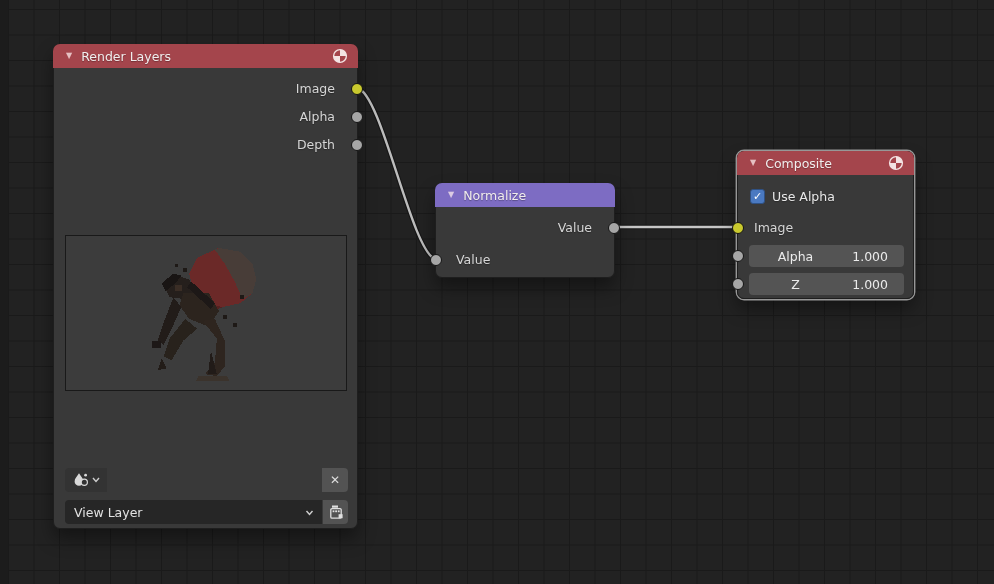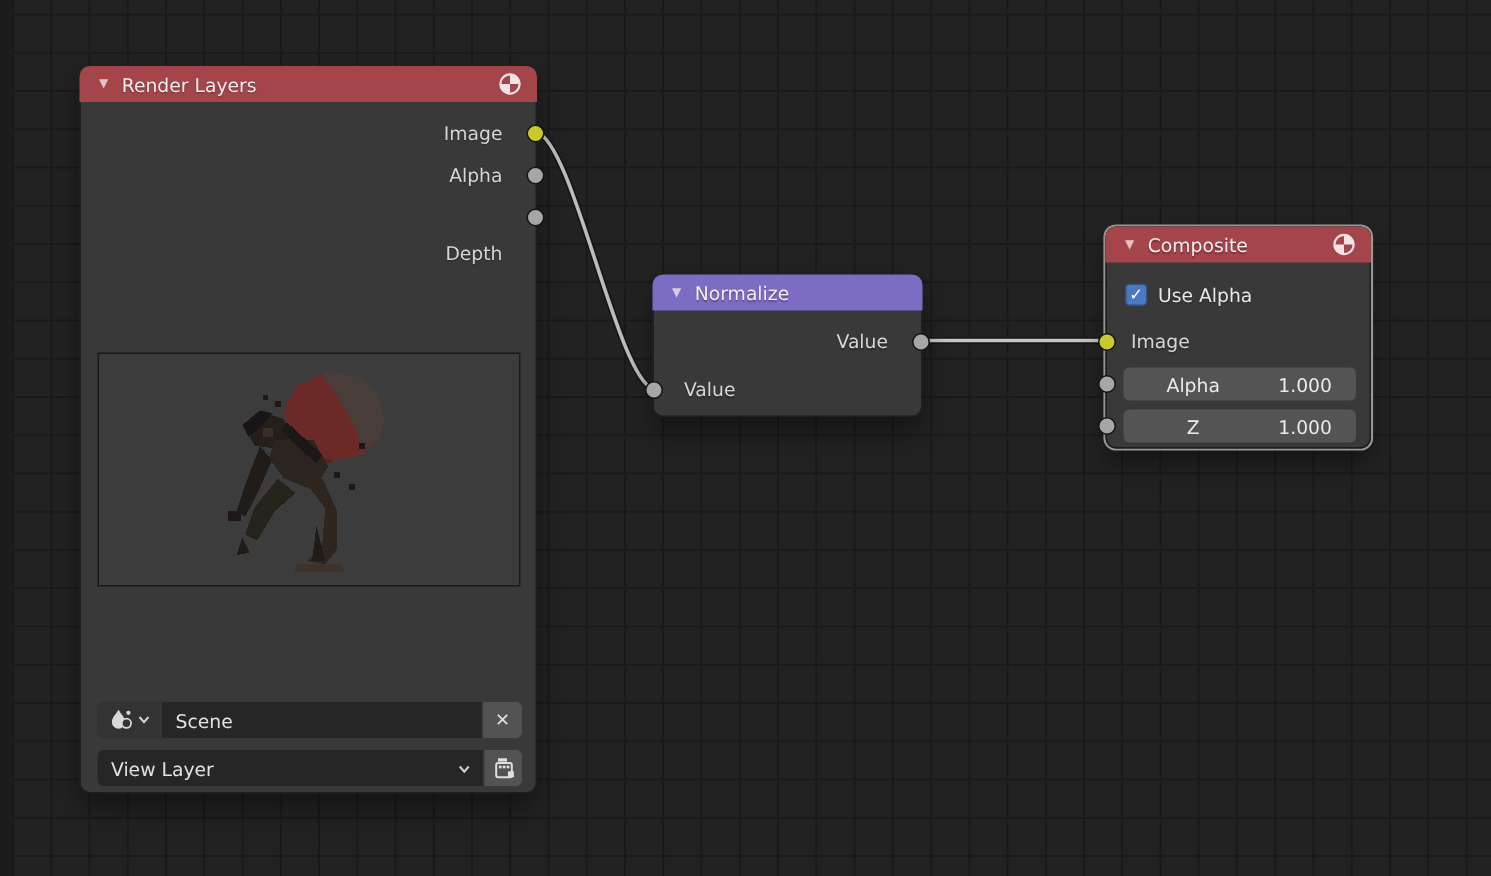--- a/index.html
+++ b/index.html
@@ -100,21 +100,21 @@
     <span class="node-title">Render Layers</span>
     <svg class="hdr-icon" viewBox="0 0 16 16">
       <circle cx="8" cy="8" r="6.4" fill="none" stroke="#f3e3e3" stroke-width="1.4"></circle>
       <path d="M8,8 L8,1.6 A6.4,6.4 0 0 1 14.4,8 Z" fill="#f3e3e3"></path>
       <path d="M8,8 L8,14.4 A6.4,6.4 0 0 1 1.6,8 Z" fill="#f3e3e3"></path>
     </svg>
   </div>
 
   <span class="row-label r-align" style="top:37px;width:120px;">Image</span>
   <span class="row-label r-align" style="top:65px;width:120px;">Alpha</span>
-  <span class="row-label r-align" style="top:93px;width:120px;margin-top:24px;">Depth</span>
+  <span class="row-label r-align" style="top:93px;width:120px;">Depth</span>
   <span class="socket sock-yellow" style="right:-6px;top:38px;"></span>
   <span class="socket sock-gray" style="right:-6px;top:66px;"></span>
   <span class="socket sock-gray" style="right:-6px;top:94px;"></span>
 
   <div class="preview">
     <svg viewBox="0 0 282 156" shape-rendering="crispEdges">
       <g opacity="0.92">
 
         <polygon points="132,22 154,12 176,16 188,28 192,44 188,58 176,68 158,72 140,68 128,56 124,38" fill="#6f2827"></polygon>
         <polygon points="154,12 176,16 188,28 192,44 188,58 178,64 170,46 160,28 150,14" fill="#4a3e38"></polygon>
@@ -150,23 +150,20 @@
   <div class="widget-row" style="left:0;top:423px;width:305px;">
     <div class="btn lite-btn rad-l" style="left:11px;width:42px;background:#333333;">
       <svg width="16" height="16" viewBox="0 0 16 16">
         <path d="M6,1.2 C8,4.5 10.4,6.4 10.4,9.4 A4.4,4.4 0 1 1 1.6,9.4 C1.6,6.4 4,4.5 6,1.2 Z" fill="#d9d9d9"></path>
         <circle cx="11.3" cy="10.2" r="3.1" fill="#333333" stroke="#d9d9d9" stroke-width="1.2"></circle>
         <circle cx="12.6" cy="3.2" r="1.4" fill="#d9d9d9"></circle>
       </svg>
       <svg class="chev" width="8" height="6" viewBox="0 0 8 6">
         <polyline points="1,1 4,4.5 7,1" fill="none" stroke="#cfcfcf" stroke-width="1.4"></polyline>
       </svg>
-    </div>
-    <div class="field dark-field" style="left:54px;width:213px;">
-      <span class="field-text">Scene</span>
     </div>
     <div class="btn lite-btn rad-r" style="left:268px;width:26px;">
       <span class="x-glyph">✕</span>
     </div>
   </div>
 
   <div class="widget-row" style="left:0;top:455px;width:305px;text-align:center;">
     <div class="field dark-field rad-l" style="left:11px;width:257px;">
       <span class="field-text">View Layer</span>
       <svg class="chev-abs" width="9" height="6" viewBox="0 0 8 6">

